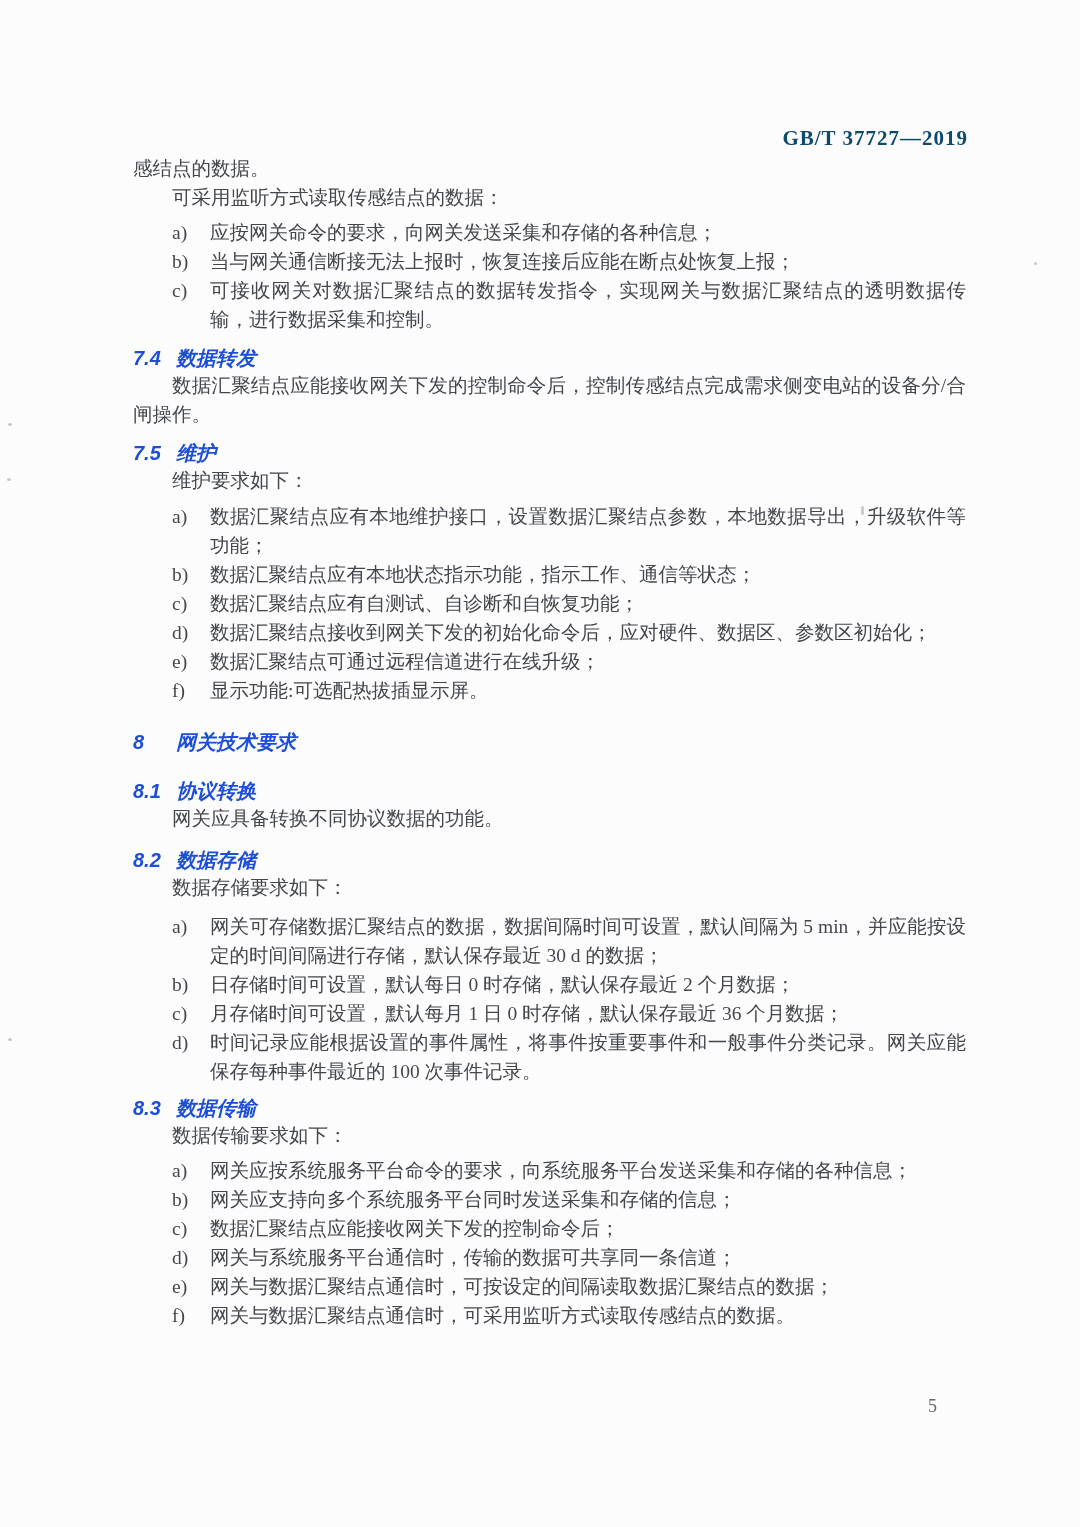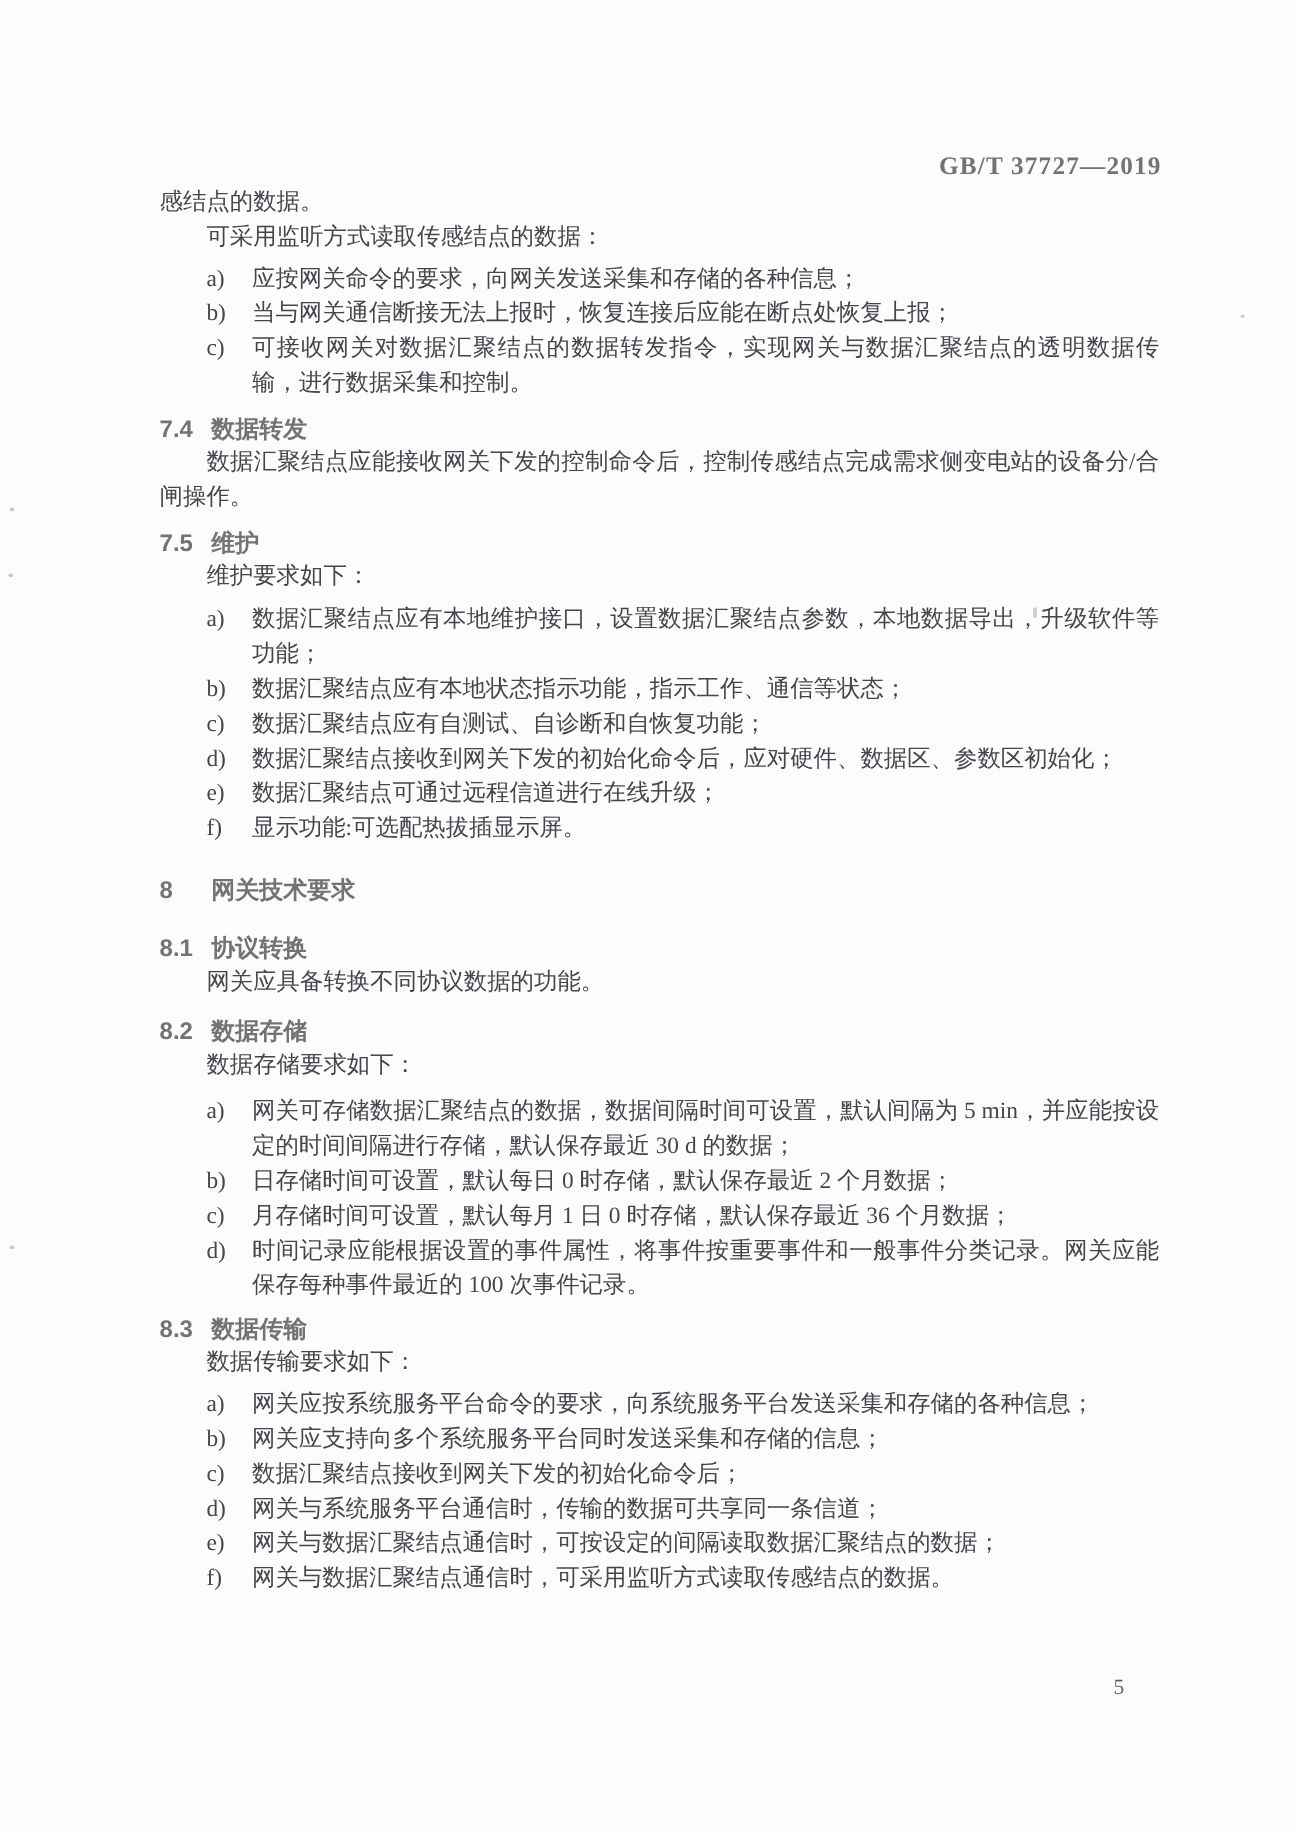--- a/index.html
+++ b/index.html
@@ -8,33 +8,33 @@
     width:1080px;height:1527px;
     background:#fcfcfc;
     overflow:hidden;
     font-family:"Liberation Serif","DejaVu Serif",serif;
     color:#43474c;
   }
   .std-code{
     position:absolute;top:126px;right:112px;
     font-family:"Liberation Serif","DejaVu Serif",serif;
     font-weight:bold;font-size:21px;letter-spacing:1px;
-    color:#737373;
+    color:#0c4a6e;
   }
   .content{
     position:absolute;left:133px;top:154px;width:833px;
     font-size:19.5px;line-height:29px;
     text-align:justify;
   }
   .content p{margin:0;}
   .indent{text-indent:39px;}
   .heading{
     font-family:"Liberation Sans","DejaVu Sans",sans-serif;
     font-weight:bold;font-size:20px;line-height:26px;
-    color:#737373;text-align:left;
+    color:#1d4ed8;text-align:left;font-style:italic;
   }
   .h-num{display:inline-block;min-width:30px;margin-right:13px;}
   .list{margin:0;}
   .list-item{display:flex;align-items:flex-start;}
   .li-label{flex:none;width:38px;margin-left:39px;}
   .li-text{flex:1;}
   
   .b-cont{margin-top:0;}
   .b-comm-intro{margin-top:3px;}
   .b-comm-list{margin-top:6px;}
@@ -175,21 +175,21 @@
       <div class="list-item">
         <span class="li-label">a)</span>
         <span class="li-text">网关应按系统服务平台命令的要求，向系统服务平台发送采集和存储的各种信息；</span>
       </div>
       <div class="list-item">
         <span class="li-label">b)</span>
         <span class="li-text">网关应支持向多个系统服务平台同时发送采集和存储的信息；</span>
       </div>
       <div class="list-item">
         <span class="li-label">c)</span>
-        <span class="li-text">数据汇聚结点接收到网关下发的初始化命令后；</span>
+        <span class="li-text">数据汇聚结点应能接收网关下发的控制命令后；</span>
       </div>
       <div class="list-item">
         <span class="li-label">d)</span>
         <span class="li-text">网关与系统服务平台通信时，传输的数据可共享同一条信道；</span>
       </div>
       <div class="list-item">
         <span class="li-label">e)</span>
         <span class="li-text">网关与数据汇聚结点通信时，可按设定的间隔读取数据汇聚结点的数据；</span>
       </div>
       <div class="list-item">

